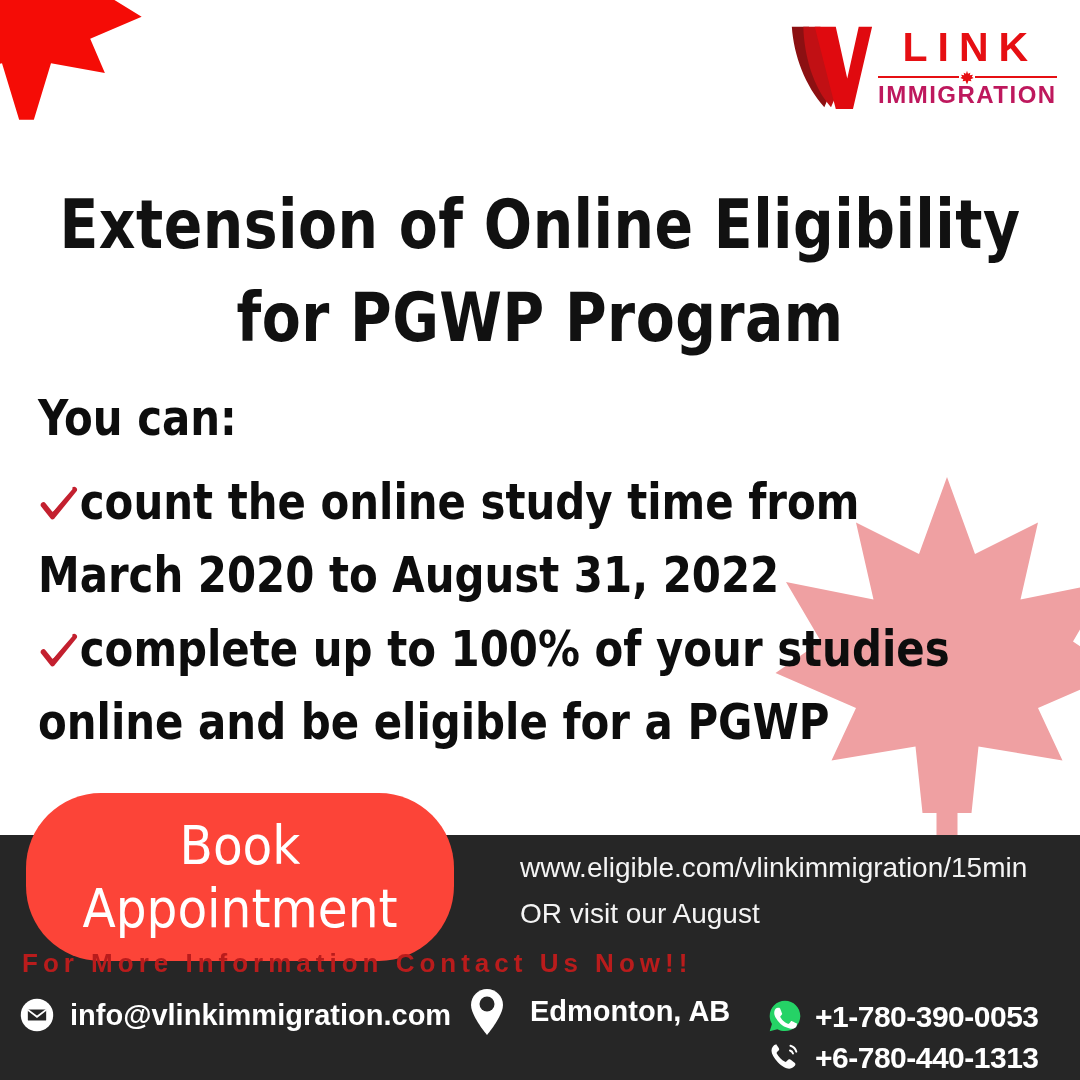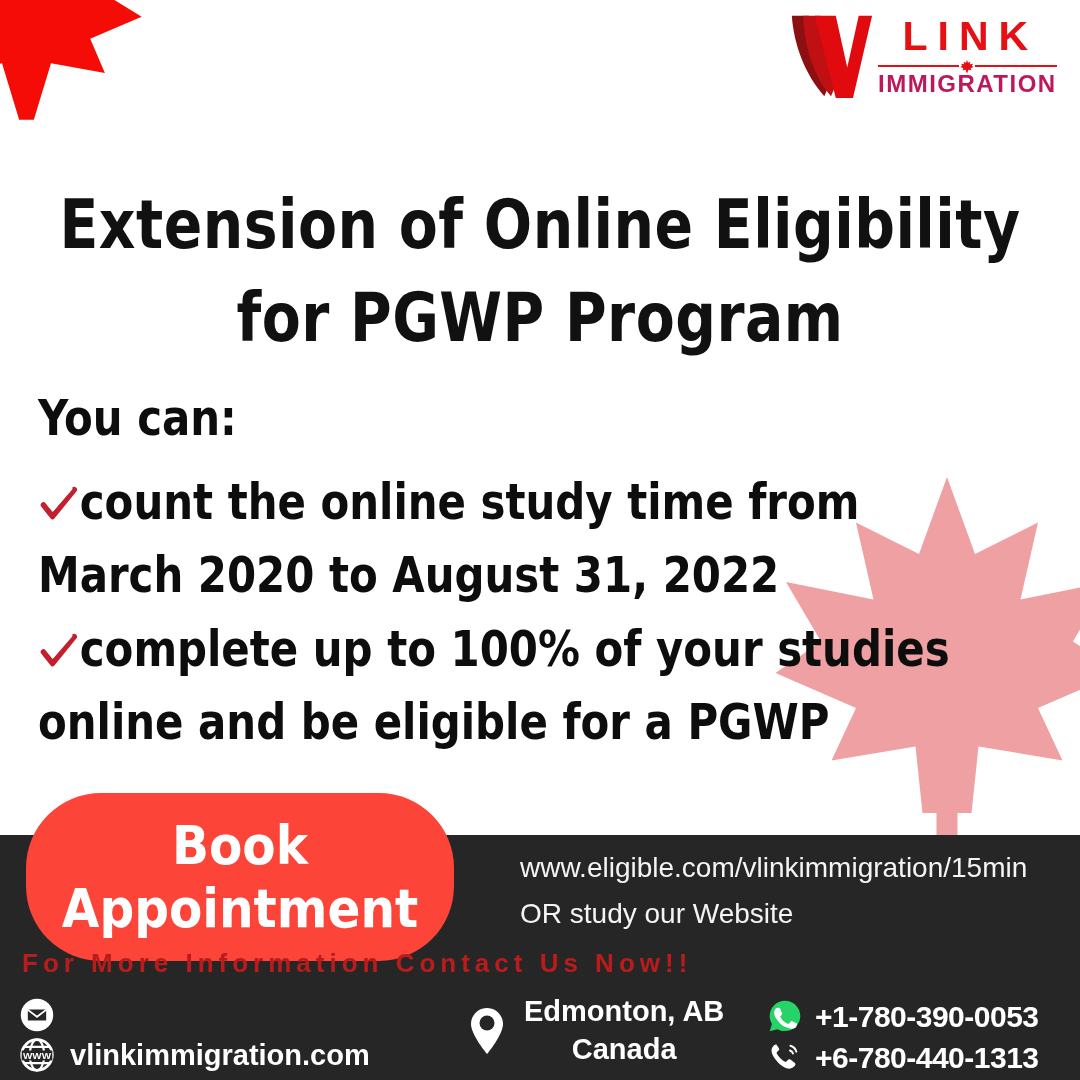--- a/index.html
+++ b/index.html
@@ -33,21 +33,21 @@
     position:absolute;
     left:967px; top:835px;
     width:28px; height:62px;
     background:#2c2020;
     pointer-events:none;
   }
 
   
   .logo{
     position:absolute;
-    right:22px; top:8px;
+    right:22px; top:19px;
     width:270px; height:96px;
     display:flex; align-items:center;
   }
   .logo-v{width:86px;height:92px;flex:0 0 auto;}
   .logo-txt{
     margin-left:4px;
     display:flex;flex-direction:column;align-items:stretch;
     line-height:1;
   }
   .logo-link{
@@ -129,21 +129,21 @@
   }
   .cta-btn{
     position:absolute;
     left:26px; top:793px;
     width:428px; height:168px;
     background:#fc4438;
     border-radius:75px;
     display:flex;align-items:center;justify-content:center;
     color:#ffffff;
     font-family:"DejaVu Sans Condensed","Liberation Sans Narrow","Liberation Sans", sans-serif;
-    font-weight:bold;
+    font-weight:normal;
     font-size:54px;
     letter-spacing:0px;
     border:none;
     cursor:pointer;
     padding:0;
   }
   .web-block{
     position:absolute;
     left:520px; top:845px;
     color:#f4f4f4;
@@ -184,21 +184,21 @@
     white-space:nowrap;
   }
   .c-col-2{left:468px;top:-2px;}
   .c-loc-txt{
     color:#ffffff;
     font-family:"Liberation Sans", sans-serif;
     font-weight:bold;
     font-size:29px;
     line-height:1.3;
     text-align:center;
-    margin-left:4px;
+    margin-left:10px;
   }
   .c-loc-txt span{display:block;}
   .c-col-3{left:765px;top:-2px;flex-direction:column;align-items:flex-start;}
   .c-row-ph{display:flex;align-items:flex-end;height:41px;}
   .ph-ico{width:40px;height:36px;flex:0 0 auto;margin-right:10px;display:flex;align-items:center;justify-content:center;}
   .ph-txt{
     color:#ffffff;
     font-family:"Liberation Sans", sans-serif;
     font-weight:bold;
     font-size:30px;
@@ -261,62 +261,50 @@
       </svg><span>complete up to 100% of your studies online and be eligible for a PGWP</span>
     </span>
   </div>
 
   <div class="footer"></div>
 
   <button class="cta-btn">Book Appointment</button>
 
   <div class="web-block">
     <span>www.eligible.com/vlinkimmigration/15min</span>
-    <span>OR study our Website</span>
+    <span>OR visit our August</span>
   </div>
 
   <div class="more-info">For More Information Contact Us Now!!</div>
 
   <div class="contacts">
 
     <div class="c-col c-col-1">
       <div class="c-row">
         <span class="c-ico">
           <svg viewBox="0 0 40 40" width="36" height="36">
             <circle cx="20" cy="20" r="18" fill="#ffffff"></circle>
             <rect x="9" y="13" width="22" height="14" rx="1.5" fill="#262626"></rect>
             <path d="M9.5 14 L20 22 L30.5 14" fill="none" stroke="#ffffff" stroke-width="2"></path>
             <rect x="9" y="13" width="22" height="14" rx="1.5" fill="none" stroke="#ffffff" stroke-width="1.6"></rect>
           </svg>
         </span>
-      </div>
-      <div class="c-row">
-        <span class="c-ico">
-          <svg viewBox="0 0 40 40" width="36" height="36">
-            <circle cx="20" cy="20" r="17" fill="none" stroke="#ffffff" stroke-width="3"></circle>
-            <ellipse cx="20" cy="20" rx="8" ry="17" fill="none" stroke="#ffffff" stroke-width="2.4"></ellipse>
-            <path d="M3.5 20 H36.5 M6 11 H34 M6 29 H34" stroke="#ffffff" stroke-width="2.4" fill="none"></path>
-            <rect x="3" y="15" width="34" height="11" fill="#262626"></rect>
-            <text x="20" y="24.4" font-family="Liberation Sans, sans-serif" font-size="11" font-weight="bold" fill="#ffffff" text-anchor="middle">WWW</text>
-          </svg>
-        </span>
-        <span class="c-txt">vlinkimmigration.com</span>
+        <span class="c-txt">info@vlinkimmigration.com</span>
       </div>
     </div>
 
     <div class="c-col c-col-2">
       <span class="c-ico">
         <svg viewBox="0 0 34 48" width="34" height="50">
           <path fill="#ffffff" d="M17 1 C8.2 1 1 8.2 1 17 C1 28 17 47 17 47 C17 47 33 28 33 17 C33 8.2 25.8 1 17 1 Z"></path>
           <circle cx="17" cy="16" r="7.5" fill="#262626"></circle>
         </svg>
       </span>
       <span class="c-loc-txt">
         <span>Edmonton, AB</span>
-        <span>Canada</span>
       </span>
     </div>
 
     <div class="c-col c-col-3">
       <div class="c-row-ph">
         <span class="ph-ico">
           <svg viewBox="0 0 40 40" width="36" height="36">
             <path fill="#25d366" d="M20 3 C10.6 3 3 10.6 3 20 C3 23.2 3.9 26.2 5.5 28.8 L3 37 L11.5 34.6 C14 36 16.9 36.8 20 36.8 C29.4 36.8 37 29.2 37 19.9 C37 10.6 29.4 3 20 3 Z"></path>
             <path fill="#ffffff" d="M14.6 11.8 c-.5-1.1-1-1.1-1.5-1.1h-1.2c-.4 0-1.1.2-1.7.8 -.6.6-2.2 2.1-2.2 5.2 0 3.1 2.2 6.1 2.6 6.5 .3.4 4.3 6.9 10.6 9.4 5.3 2.1 6.4 1.7 7.5 1.6 1.1-.1 3.6-1.5 4.1-2.9 .5-1.4.5-2.6.4-2.9 -.2-.3-.6-.4-1.2-.7 -.6-.3-3.6-1.8-4.2-2 -.6-.2-1-.3-1.4.3 -.4.6-1.6 2-1.9 2.4 -.4.4-.7.5-1.3.2 -.6-.3-2.6-1-4.9-3.1 -1.8-1.6-3-3.6-3.4-4.2 -.4-.6 0-.9.3-1.2 .3-.3.6-.7.9-1.1 .3-.4.4-.6.6-1 .2-.4.1-.8 0-1.1 -.2-.3-1.3-3.2-1.8-4.4 Z"></path>
           </svg>

